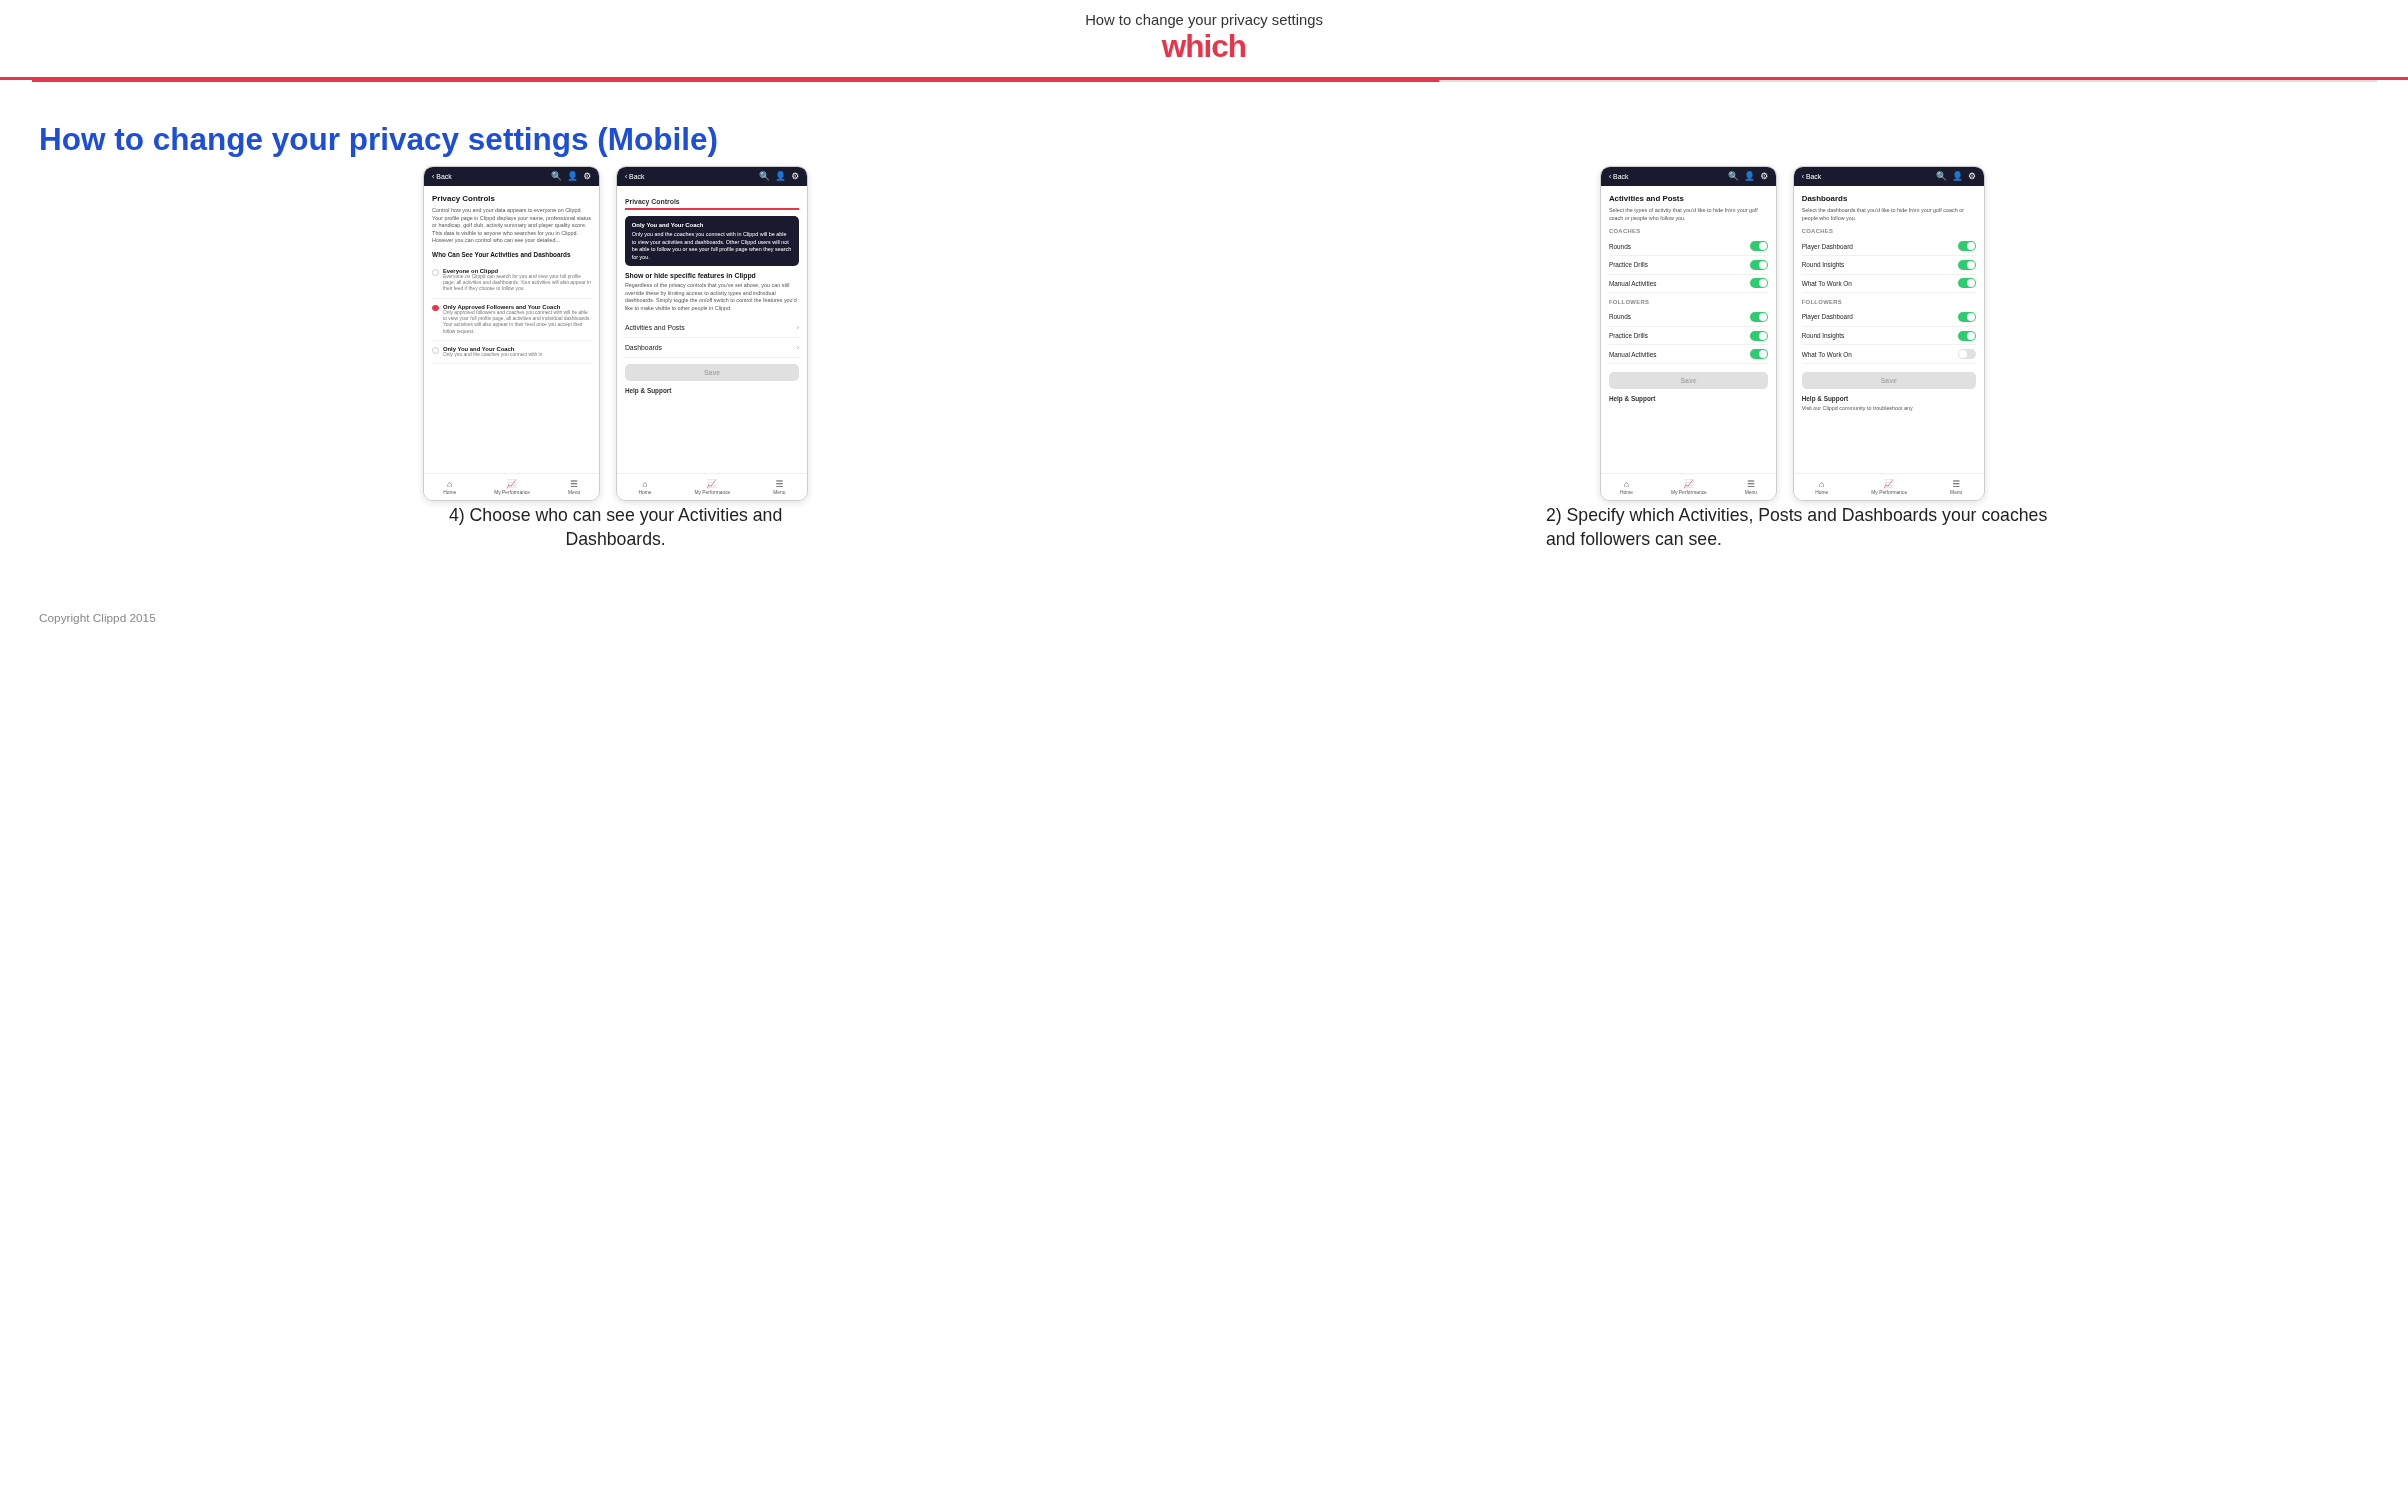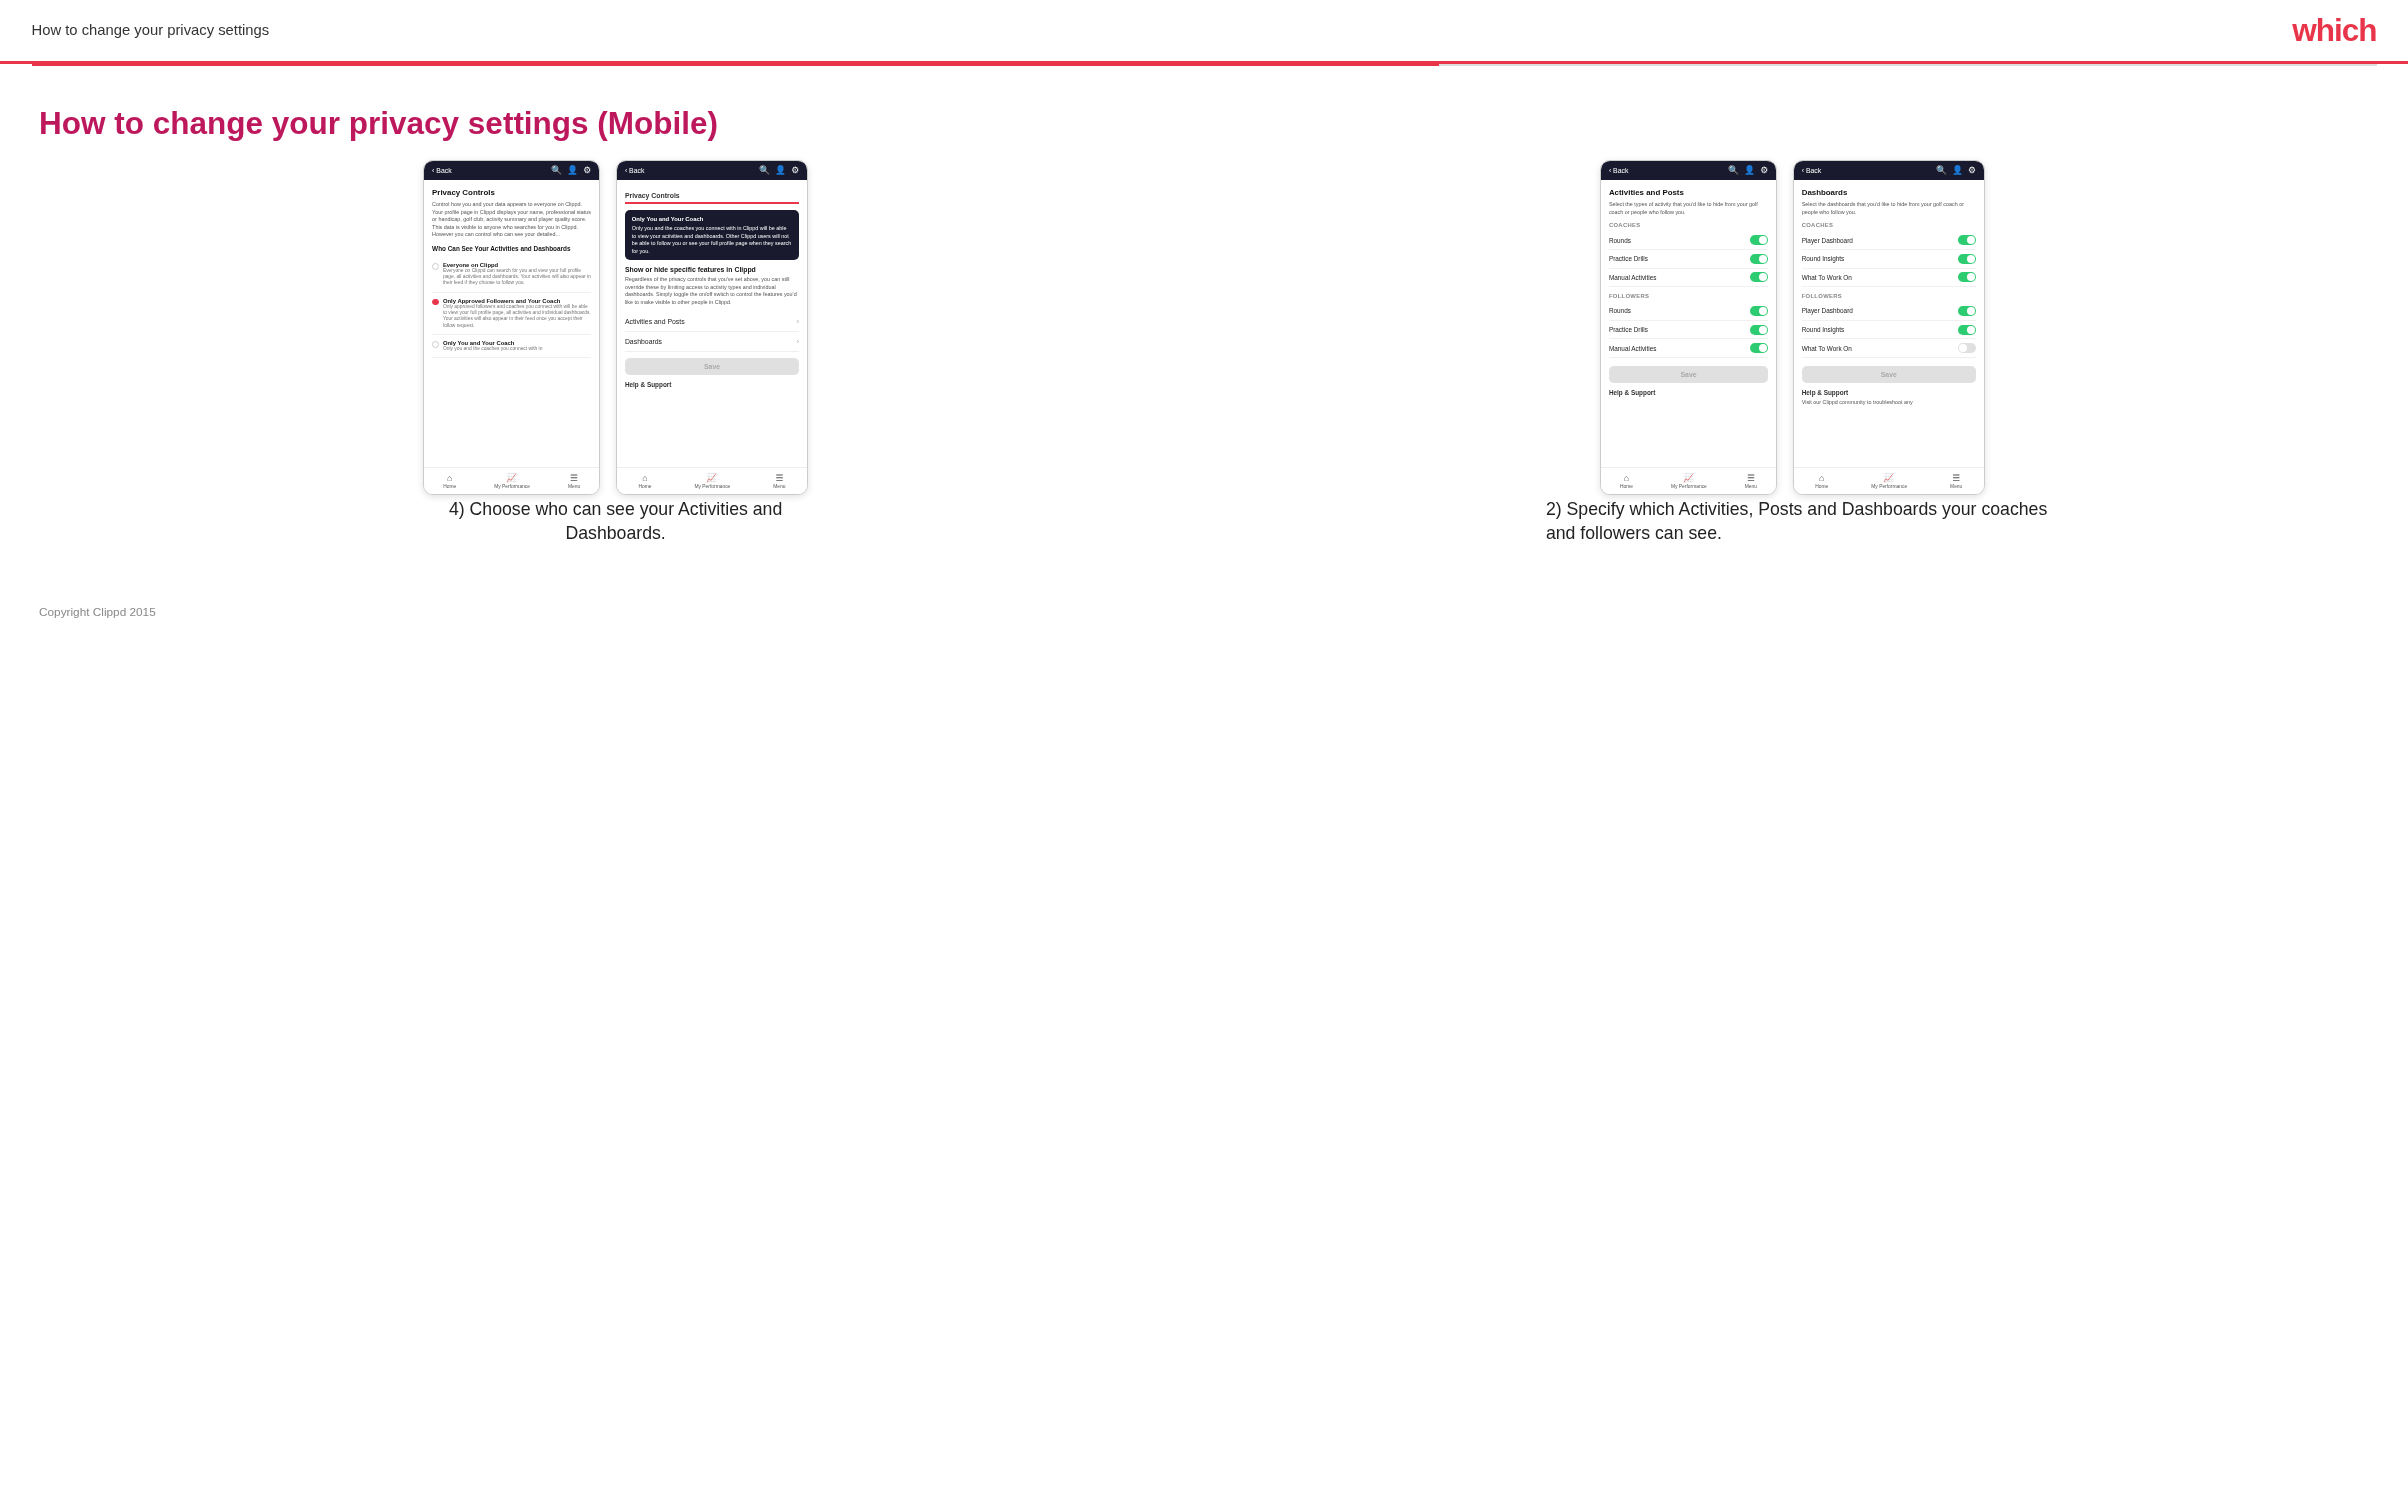--- a/index.html
+++ b/index.html
@@ -11,20 +11,21 @@
     }
 
     
     .top-bar {
       display: flex;
       align-items: center;
       justify-content: space-between;
       padding: 11.8px 31.5px;
       border-bottom: 3px solid #e8354a;
       position: relative;
+      flex-direction: column;
     }
     .top-bar-title {
       font-size: 14.8px;
       color: #333;
     }
     .clippd-logo {
       font-size: 31.5px;
       font-weight: 900;
       color: #e8354a;
       letter-spacing: -1px;
@@ -35,22 +36,22 @@
       margin: 0 31.5px;
     }
 
     
     .main-content {
       padding: 39px 39px 39px 39px;
     }
     .page-heading {
       font-size: 31.5px;
       font-weight: 800;
-      color: #be185d;
-      margin-bottom: 18px;
+      color: #1d4ed8;
+      margin-bottom: 8px;
     }
     .page-subheading {
       font-size: 21.7px;
       font-weight: 400;
       color: #333;
       margin-bottom: 39px;
     }
 
     
     .screenshots-row {

